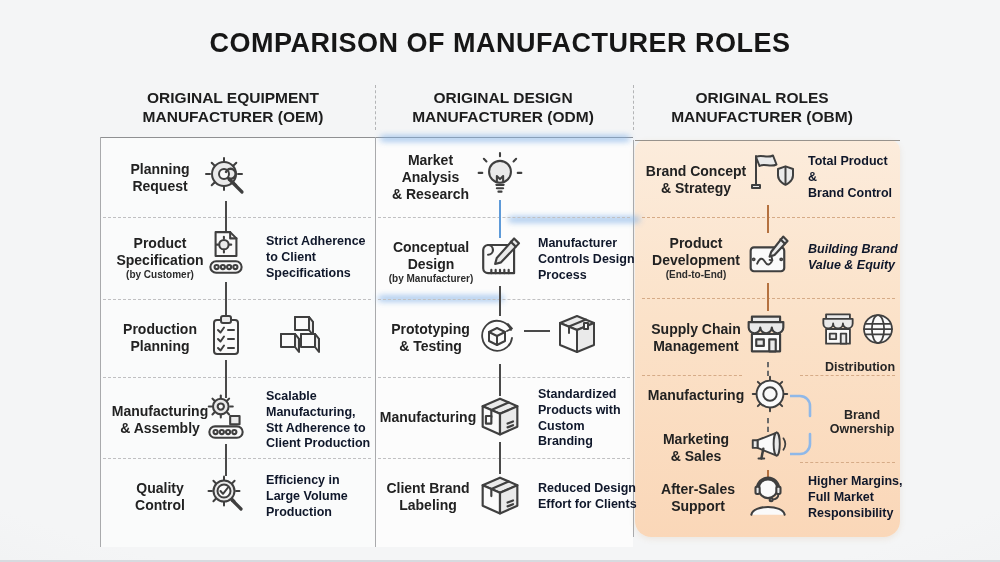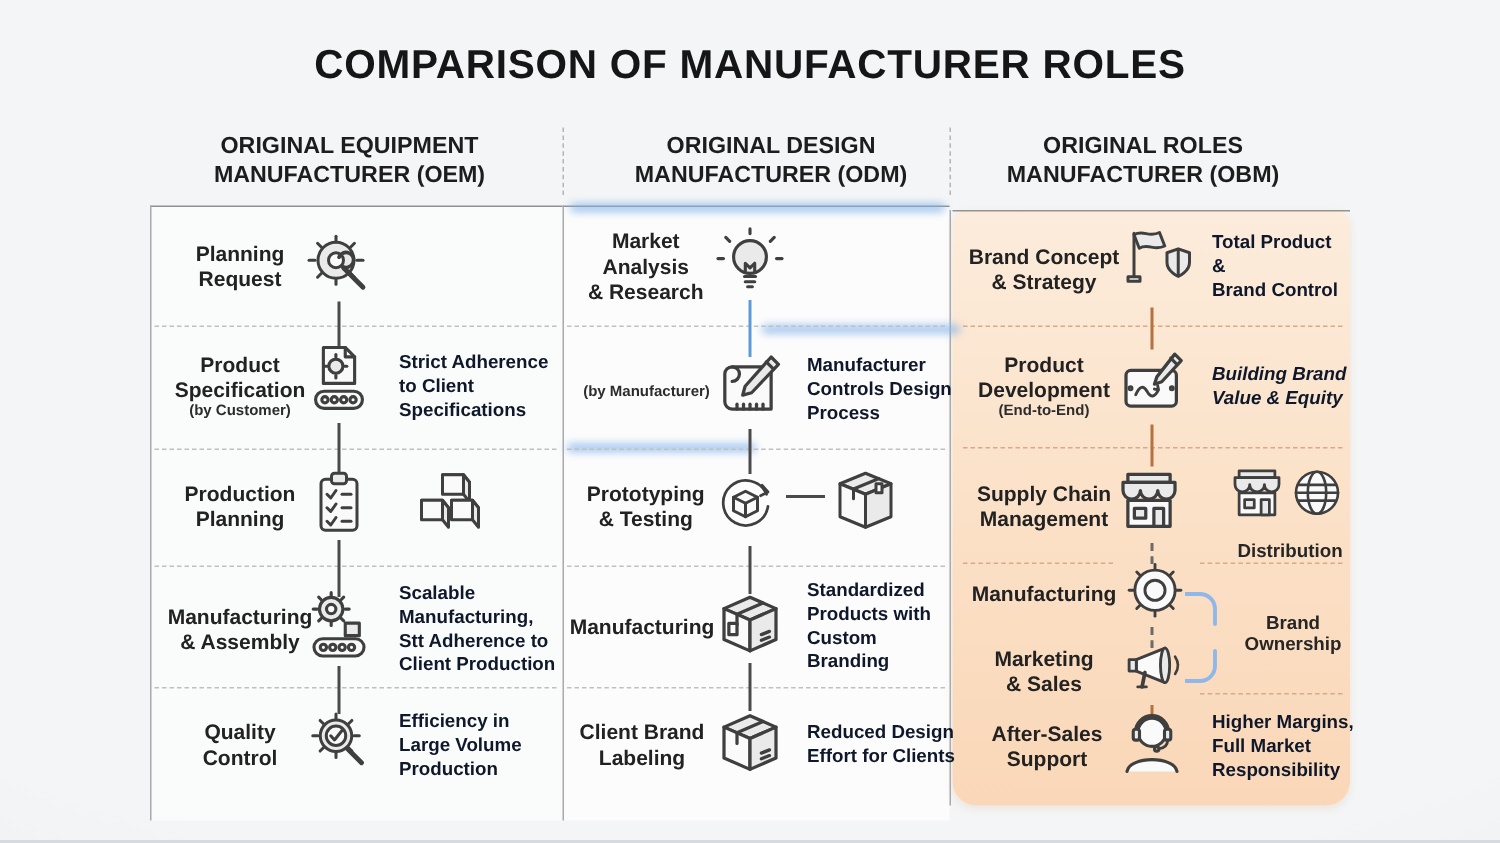--- a/index.html
+++ b/index.html
@@ -54,21 +54,21 @@
 <body>
 
 <div class="abs panel" style="left:100px;top:137px;width:275px;height:410px;"></div>
 <div class="abs panel" style="left:375px;top:137px;width:258px;height:410px;background:rgba(255,255,255,.68);"></div>
 <div class="abs peach" style="left:635px;top:140px;width:265px;height:397px;"></div>
 
 <div class="abs title">COMPARISON OF MANUFACTURER ROLES</div>
 
 <div class="abs col-header" style="left:233px;">ORIGINAL EQUIPMENT
 MANUFACTURER (OEM)</div>
-<div class="abs col-header" style="left:503px;margin-left:11px;">ORIGINAL DESIGN
+<div class="abs col-header" style="left:503px;">ORIGINAL DESIGN
 MANUFACTURER (ODM)</div>
 <div class="abs col-header" style="left:762px;">ORIGINAL ROLES
 MANUFACTURER (OBM)</div>
 
 <div class="abs vdash" style="left:375px;top:85px;height:45px;"></div>
 <div class="abs vdash" style="left:633px;top:85px;height:45px;"></div>
 
 <div class="abs hline" style="left:100px;top:137px;width:275px;"></div>
 <div class="abs hline" style="left:375px;top:137px;width:258px;"></div>
 <div class="abs hline" style="left:635px;top:140px;width:265px;background:#97928c;"></div>
@@ -257,20 +257,22 @@
     <circle class="f" cx="24" cy="20" r="10.5"></circle>
     <path d="M21,29 v-5 l3,3 l3,-3 v5"></path>
     <line x1="20.5" y1="32.5" x2="27.5" y2="32.5"></line>
     <line x1="21" y1="35.8" x2="27" y2="35.8"></line>
     <path d="M22.5,39 h3"></path>
   </svg>
 </div>
 <div class="abs conn blue" style="left:500px;top:200px;height:38px;"></div>
 
 <div class="abs row-label" style="left:372px;top:262px;width:118px;">
+  <span class="lbl">Conceptual
+Design</span>
   <span class="sub">(by Manufacturer)</span>
 </div>
 <div class="abs ic-wrap" style="left:500px;top:260px;">
   <svg class="ic" width="52" height="52" viewBox="0 0 48 48">
     <path class="fw" d="M13,12 h24 v26 h-24 a4.5,4.5 0 0 1 -4.5,-4.5 v-17 a4.5,4.5 0 0 1 4.5,-4.5 z"></path>
     <path d="M13,12 a4.5,4.5 0 0 1 4.5,4.5 a4.5,4.5 0 0 1 -4.5,4.5"></path>
     <g style="stroke-width:1.6">
         <line x1="16" y1="38" x2="16" y2="35"></line>
         <line x1="20" y1="38" x2="20" y2="35"></line>
         <line x1="24" y1="38" x2="24" y2="35"></line>

